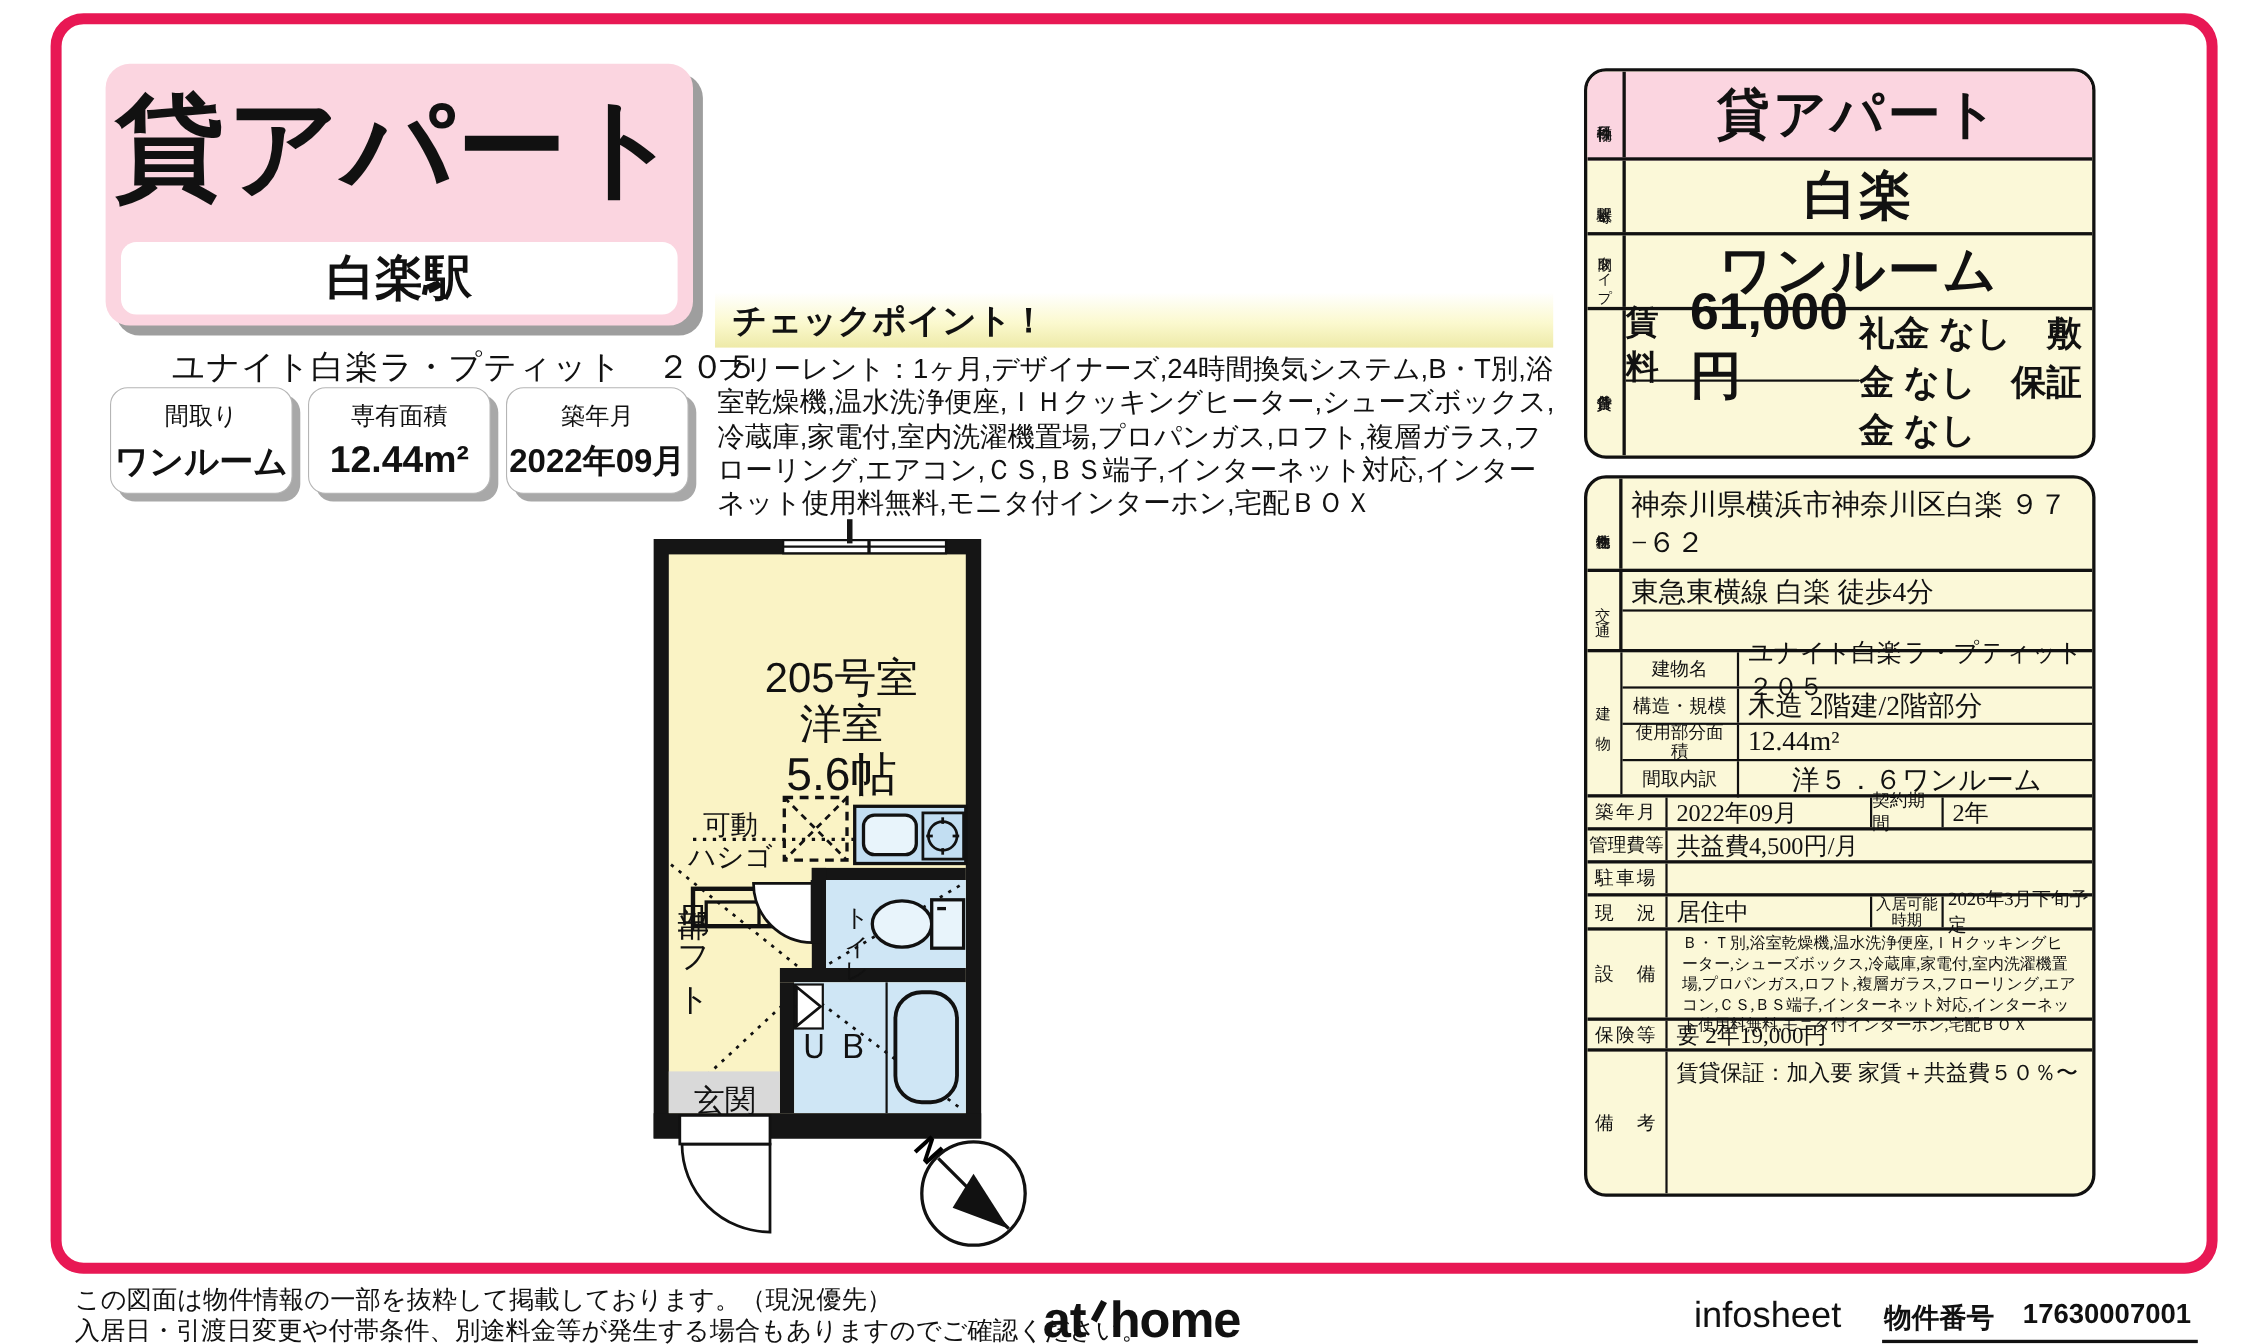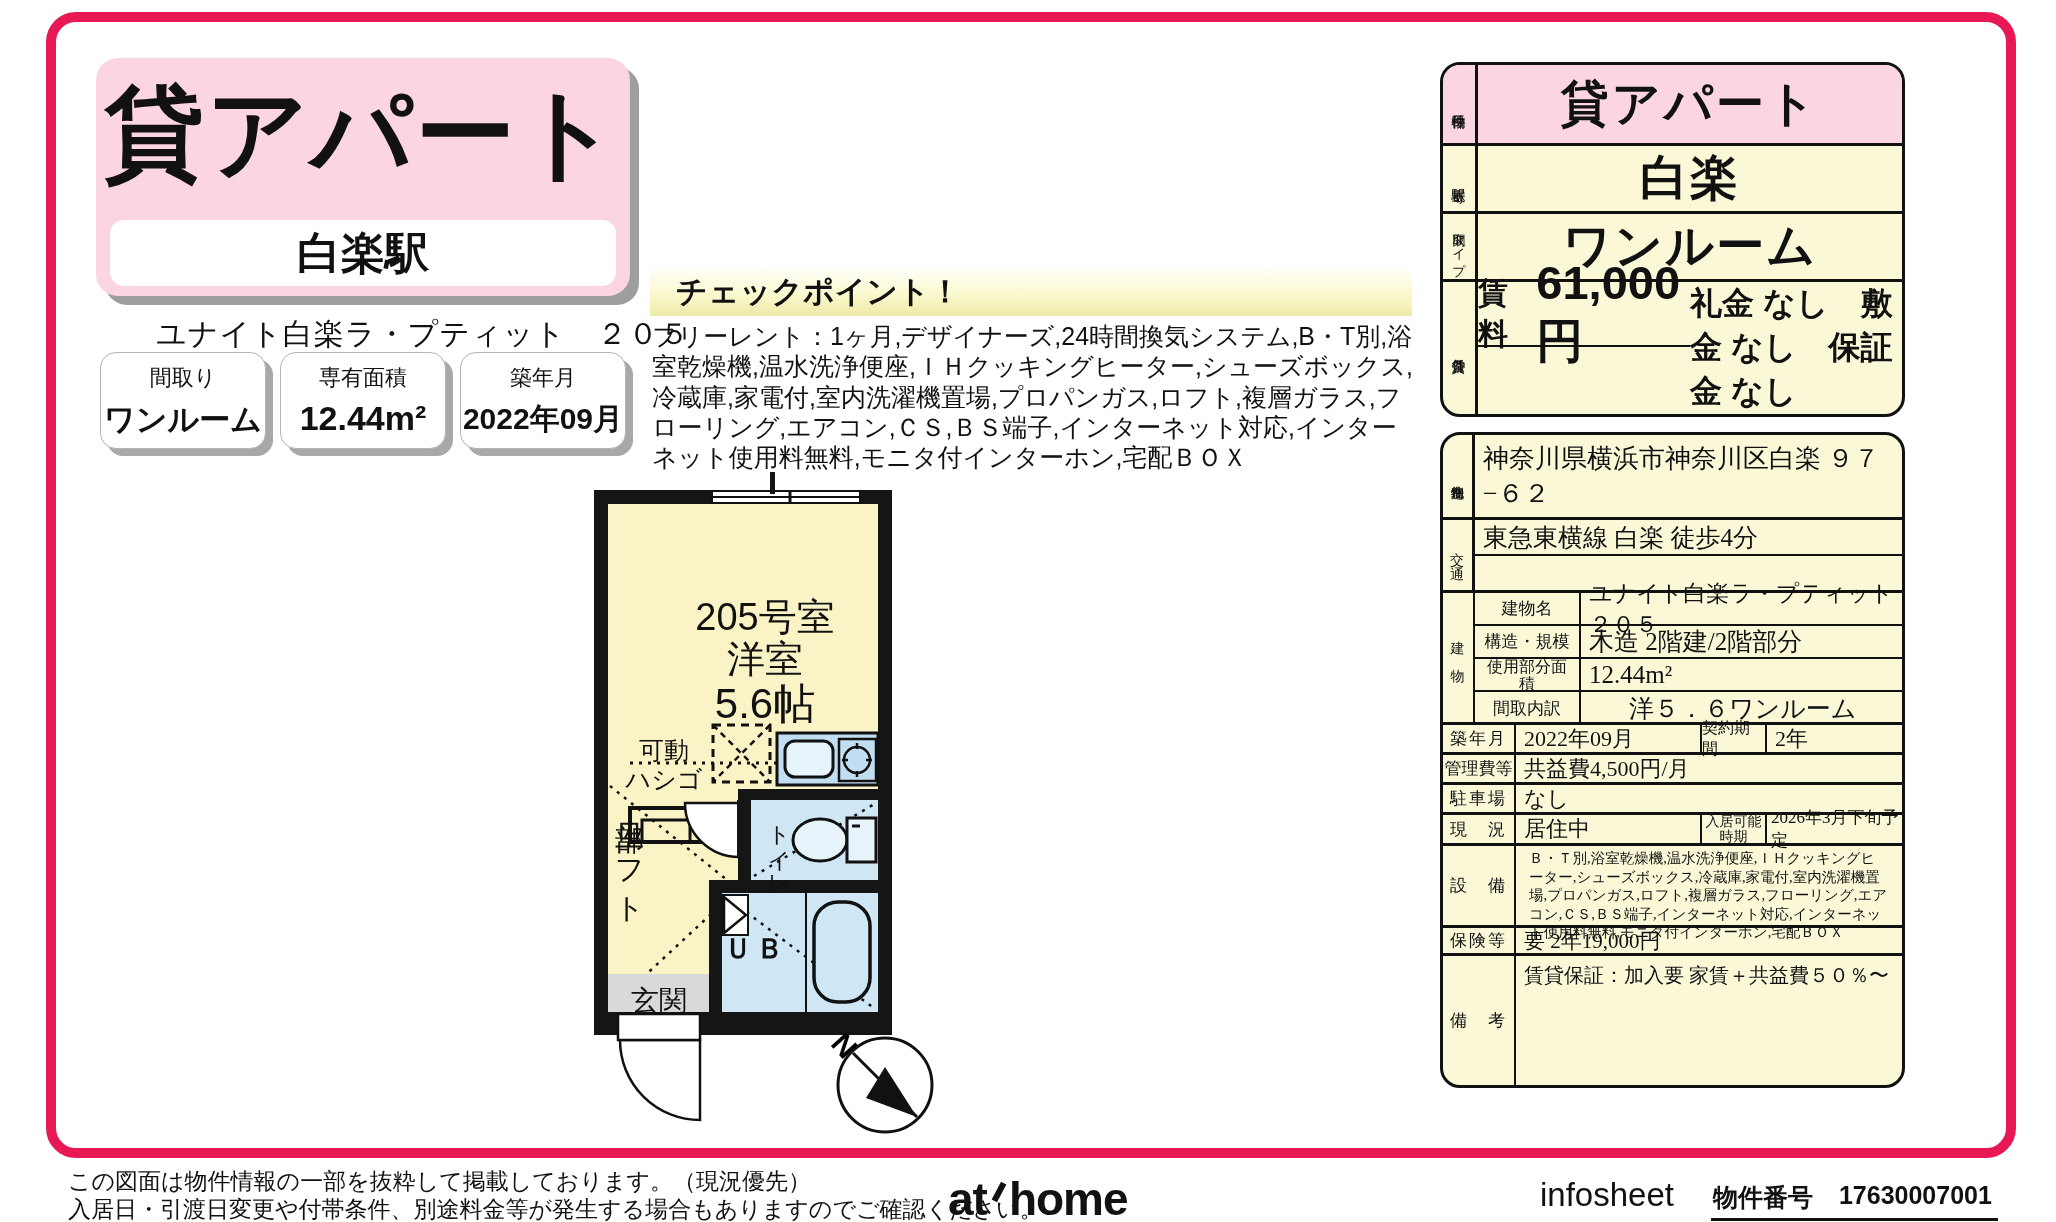--- a/index.html
+++ b/index.html
@@ -23,21 +23,21 @@
 
   
   .badge{position:absolute;top:352px;width:166px;height:97px;background:#fff;border:1px solid #b5b5b5;
          border-radius:16px;box-shadow:7px 7px 0 #a8a8a8;text-align:center;}
   .badge .bl{font-size:22px;margin-top:10px;}
   .badge .bv{font-size:31px;font-weight:bold;margin-top:6px;}
 
   
   .cp-band{position:absolute;left:650px;top:266px;width:762px;height:50px;
            background:linear-gradient(180deg,#ffffff 0%,#fbf9cf 55%,#eeeaa8 100%);}
-  .cp-head{font-size:31px;font-weight:bold;line-height:52px;padding-left:26px;}
+  .cp-head{font-size:31px;font-weight:bold;line-height:52px;padding-left:16px;}
   .cp-body{position:absolute;left:652px;top:321px;width:766px;font-size:25px;line-height:30.3px;}
 
   
   .fp-label{position:absolute;}
   .vtext{writing-mode:vertical-rl;text-orientation:upright;}
 
   
   .rtable{position:absolute;left:1440px;width:465px;border:3px solid #111;border-radius:20px;
           overflow:hidden;background:#fbf8d8;display:flex;flex-direction:column;}
   .trow{display:flex;width:100%;}
@@ -184,21 +184,21 @@
     <div style="font-size:38px;line-height:42px;">205号室</div>
     <div style="font-size:38px;line-height:42px;">洋室</div>
     <div style="font-size:42px;line-height:48px;">5.6帖</div>
   </div>
   <div class="fp-label" style="left:614px;top:736px;width:100px;text-align:center;font-size:25px;line-height:29px;">
     <div>可動</div>
     <div>ハシゴ</div>
   </div>
   <div class="fp-label vtext" style="left:610px;top:798px;height:175px;font-size:29px;letter-spacing:3px;">上部ロフト</div>
   <div class="fp-label vtext" style="left:764px;top:810px;height:80px;font-size:22px;">トイレ</div>
-  <div class="fp-label" style="left:724px;top:930px;font-size:28px;letter-spacing:4px;font-weight:700;">ＵＢ</div>
+  <div class="fp-label" style="left:724px;top:930px;font-size:32px;letter-spacing:4px;font-weight:400;">ＵＢ</div>
   <div class="fp-label" style="left:608px;top:982px;width:102px;text-align:center;font-size:28px;">玄関</div>
 
   <div class="rtable" style="top:62px;height:355px;">
     <div class="trow bb pinkrow" style="height:83px;">
       <div class="lab-v br">物件種目</div>
       <div class="cellc" style="font-size:48px;font-weight:bold;letter-spacing:3px;">貸アパート</div>
     </div>
     <div class="trow bb" style="height:70px;">
       <div class="lab-v br">最寄駅</div>
       <div class="cellc" style="font-size:48px;font-weight:bold;letter-spacing:2px;">白楽</div>
@@ -257,21 +257,20 @@
       <div class="celll serif" style="font-size:22px;">2022年09月</div>
       <div class="cellc bl2 br2" style="flex:0 0 67px;font-size:16px;">契約期間</div>
       <div class="celll serif" style="flex:0 0 135px;font-size:22px;">2年</div>
     </div>
     <div class="trow bb" style="height:30px;">
       <div class="lab-h br2" style="letter-spacing:0;">管理費等</div>
       <div class="celll serif" style="font-size:22px;">共益費4,500円/月</div>
     </div>
     <div class="trow bb" style="height:30px;">
       <div class="lab-h br2">駐車場</div>
-      <div class="celll serif" style="font-size:22px;">なし</div>
     </div>
     <div class="trow bb" style="height:31px;">
       <div class="lab-h br2">現　況</div>
       <div class="celll serif" style="font-size:22px;">居住中</div>
       <div class="cellc bl2 br2" style="flex:0 0 67px;font-size:14px;line-height:15px;text-align:center;">入居可能時期</div>
       <div class="celll serif" style="flex:0 0 135px;font-size:17px;padding-left:4px;">2026年3月下旬予定</div>
     </div>
     <div class="trow bb" style="height:82px;">
       <div class="lab-h br2">設　備</div>
       <div class="serif" style="flex:1;font-size:14.5px;line-height:18.5px;padding:3px 13px;">Ｂ・Ｔ別,浴室乾燥機,温水洗浄便座,ＩＨクッキングヒーター,シューズボックス,冷蔵庫,家電付,室内洗濯機置場,プロパンガス,ロフト,複層ガラス,フローリング,エアコン,ＣＳ,ＢＳ端子,インターネット対応,インターネット使用料無料,モニタ付インターホン,宅配ＢＯＸ</div>

